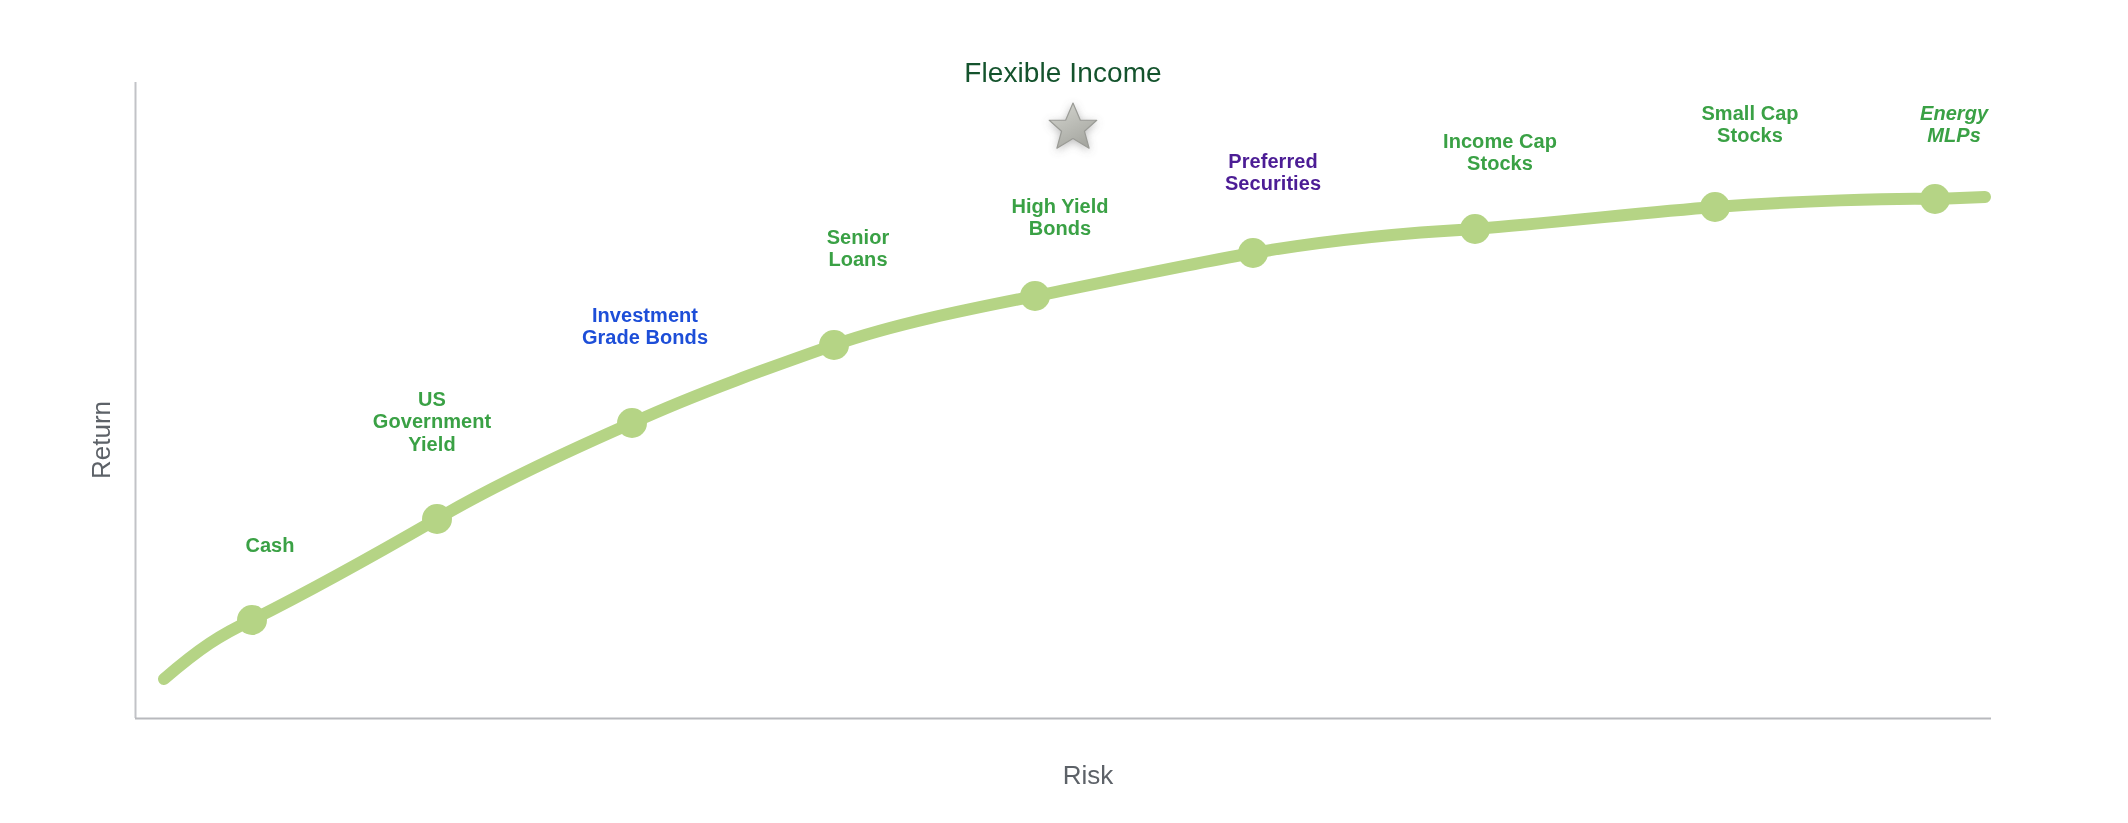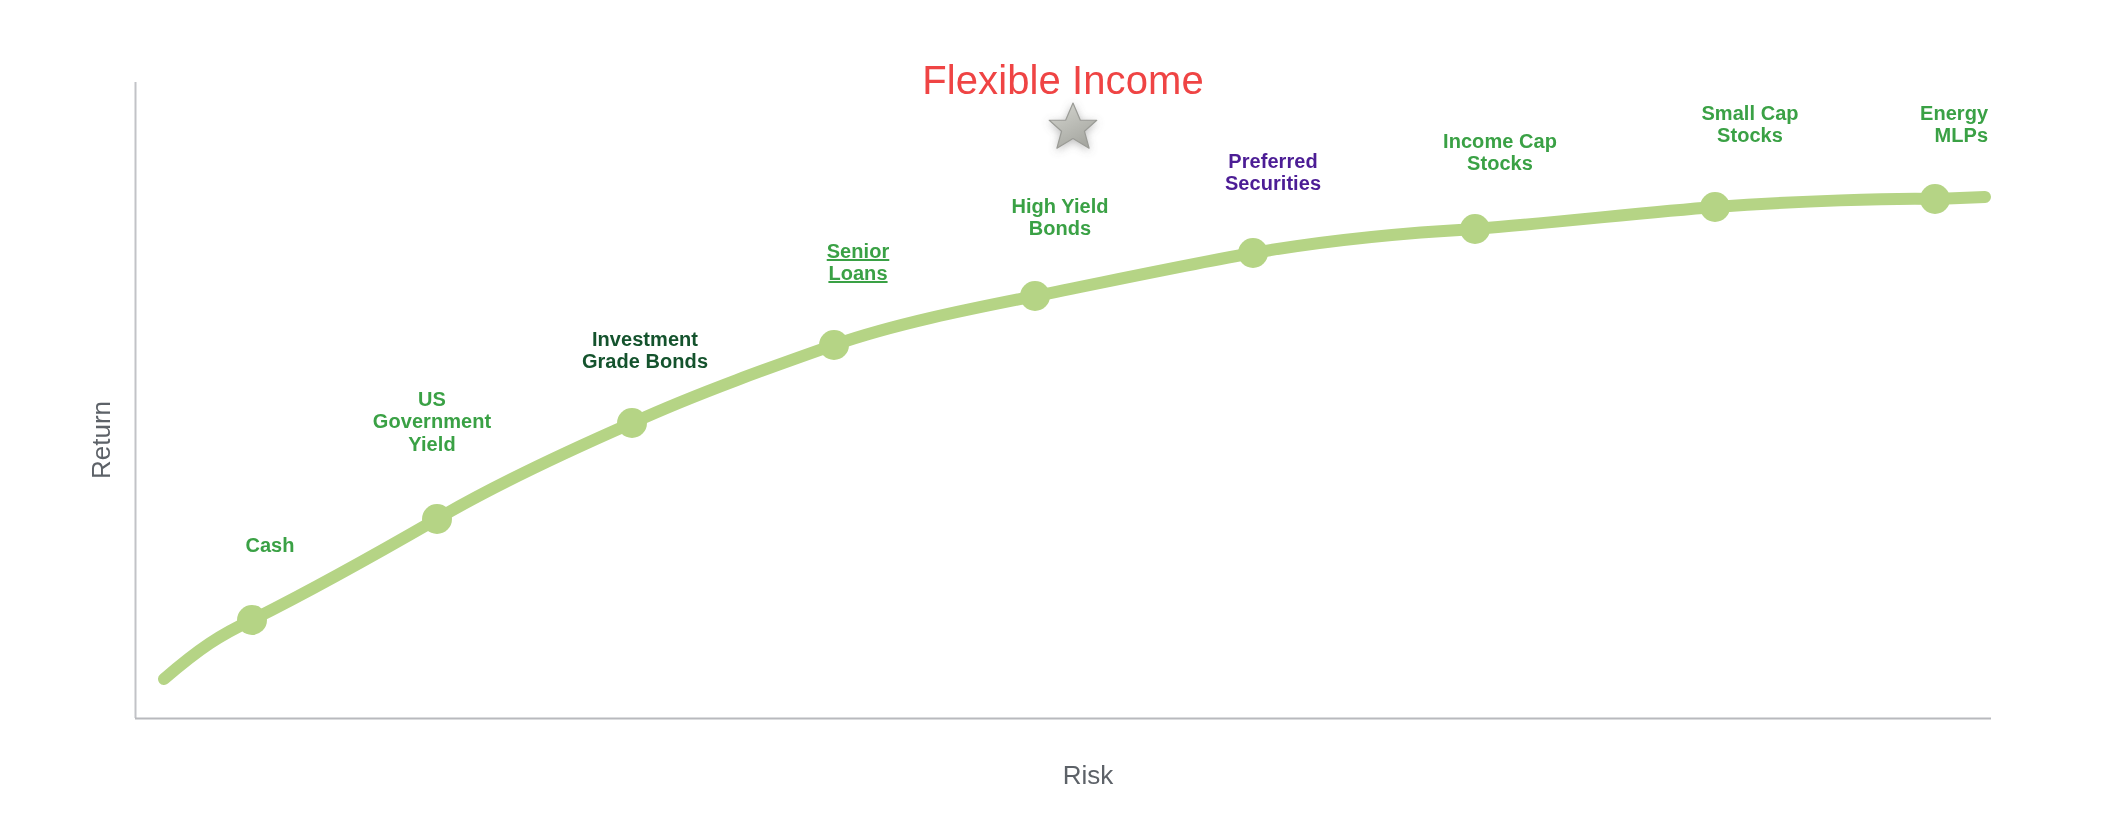--- a/index.html
+++ b/index.html
@@ -30,42 +30,43 @@
   .overlay {
     position: absolute;
     left: 0;
     top: 0;
     width: 2128px;
     height: 823px;
     pointer-events: none;
   }
   .chart-title {
     position: absolute;
-    color: #ef4444;
-    font-size: 40px;
+    color: #14532d;
+    font-size: 28px;
     font-weight: 400;
     line-height: 1.1;
     white-space: nowrap;
     letter-spacing: 0.1px;
     transform: translateX(-50%);
   }
   .point-label {
     position: absolute;
     color: #3aa145;
     font-size: 20px;
     font-weight: 700;
     line-height: 1.12;
     text-align: center;
     white-space: pre-line;
     transform: translateX(-50%);
     letter-spacing: 0.05px;
   }
   .point-label.align-left {
-    text-align: right;
+    text-align: center;
     transform: translateX(0);
+    font-style: italic;
   }
   .axis-title {
     position: absolute;
     color: #5d6268;
     font-size: 26px;
     font-weight: 400;
     white-space: nowrap;
   }
   .axis-title.y {
     transform-origin: 0 0;
@@ -129,23 +130,23 @@
 
   <div class="overlay">
 
     <div class="chart-title" style="left:1063px; top:58px;">Flexible Income</div>
 
     <div id="label-layer">
         <div class="point-label" style="left: 252px; top: 534px; color: rgb(58, 161, 69); margin-left: 18px;">Cash</div>
         <div class="point-label" style="left: 432px; top: 388px; color: rgb(58, 161, 69);">US
 Government
 Yield</div>
-        <div class="point-label" style="left: 645px; top: 304px; color: #14532d; margin-top: 24px;">Investment
+        <div class="point-label" style="left: 645px; top: 304px; color: #1d4ed8;">Investment
 Grade Bonds</div>
-        <div class="point-label" style="left: 858px; top: 240px; color: rgb(58, 161, 69); text-decoration: underline;">Senior
+        <div class="point-label" style="left: 858px; top: 226px; color: rgb(58, 161, 69);">Senior
 Loans</div>
         <div class="point-label" style="left: 1060px; top: 195px; color: rgb(58, 161, 69);">High Yield
 Bonds</div>
         <div class="point-label" style="left: 1273px; top: 150px; color: #4c1d95;">Preferred
 Securities</div>
         <div class="point-label" style="left: 1500px; top: 130px; color: rgb(58, 161, 69);">Income Cap
 Stocks</div>
         <div class="point-label" style="left: 1750px; top: 102px; color: rgb(58, 161, 69);">Small Cap
 Stocks</div>
         <div class="point-label align-left" style="left: 1920px; top: 102px; color: rgb(58, 161, 69);">Energy

